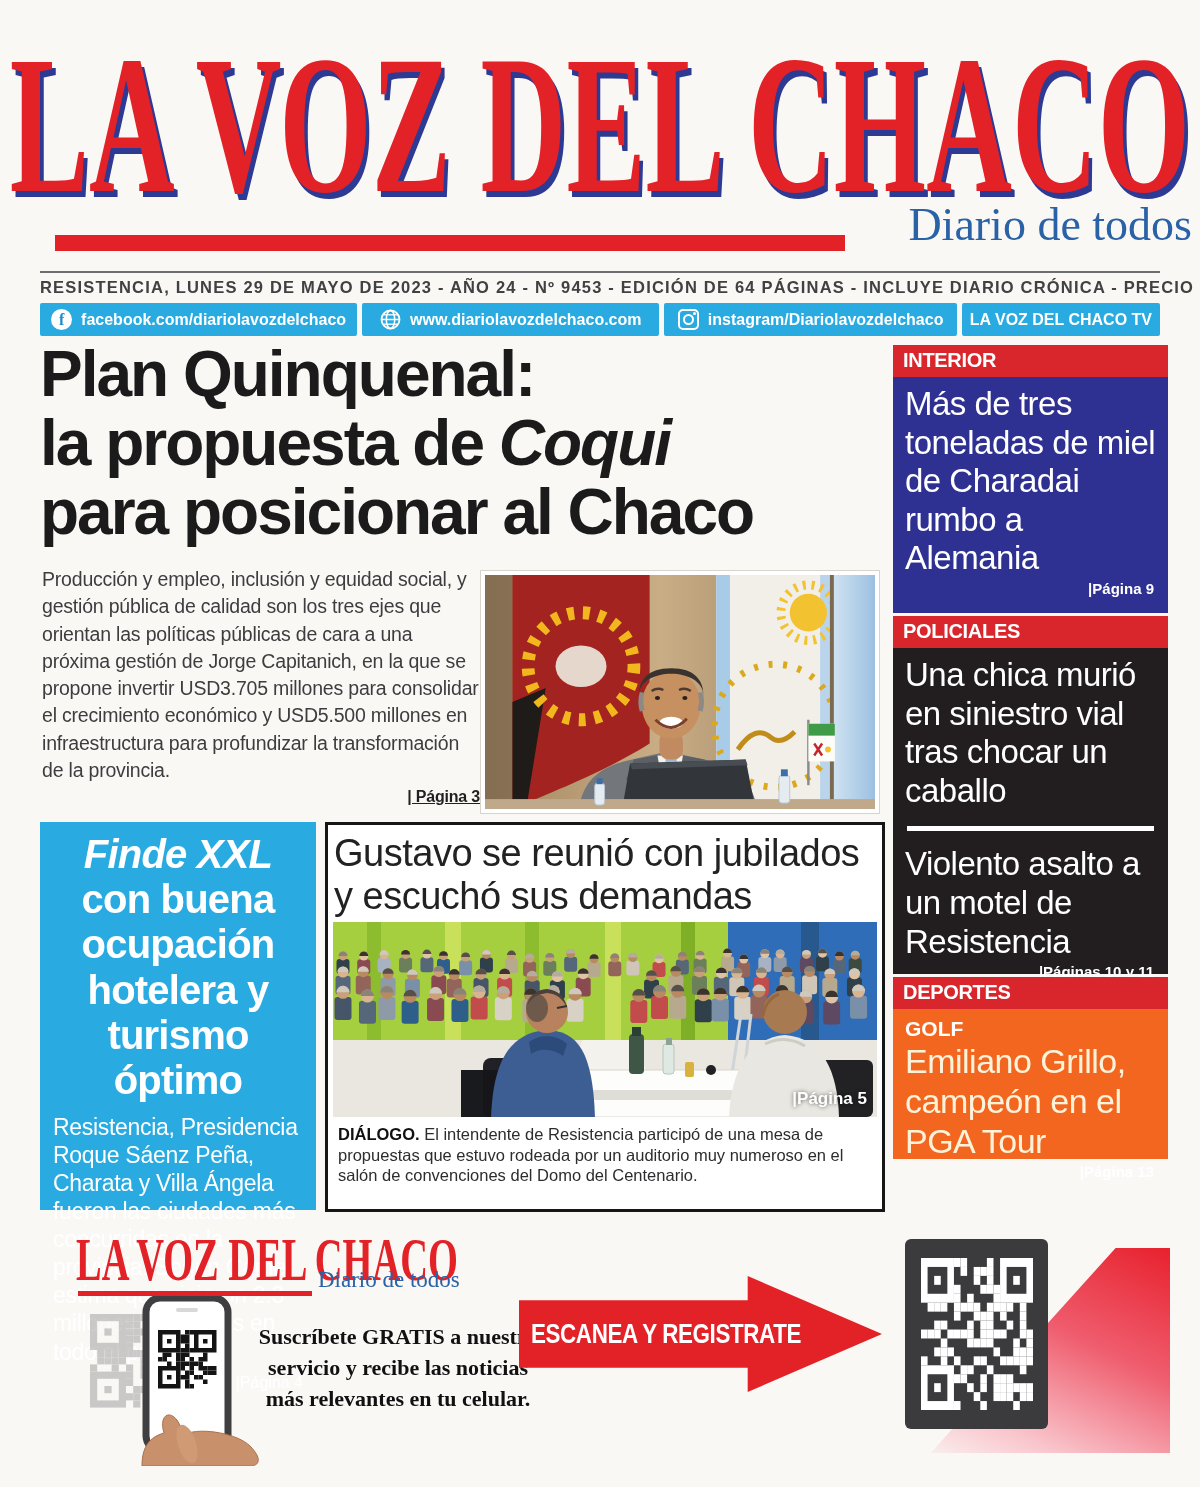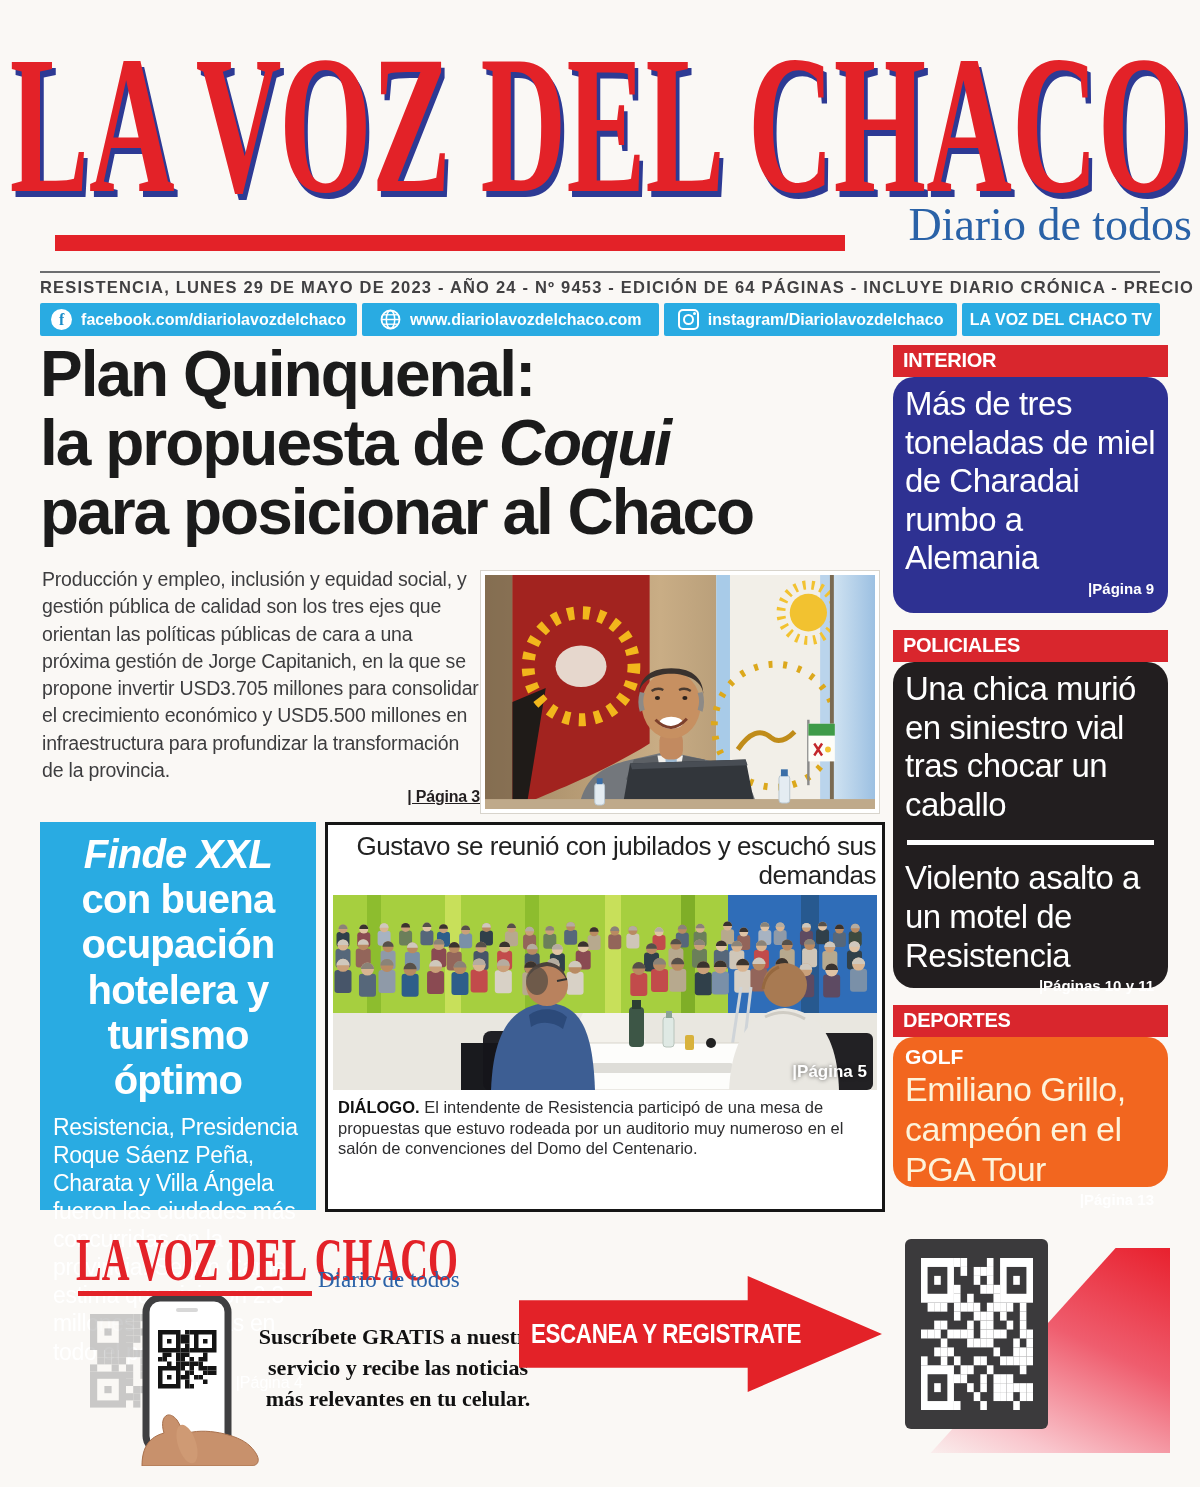--- a/index.html
+++ b/index.html
@@ -34,44 +34,44 @@
   .lead-headline{position:absolute;left:40px;top:340px;width:850px;margin:0;
     font-weight:bold;font-size:64px;line-height:1.08;letter-spacing:-2px;color:var(--headline-black);}
   .lead-body{position:absolute;left:42px;top:566px;width:438px;font-size:19.5px;line-height:1.4;
     letter-spacing:-.2px;color:#3d3d3f;}
   .lead-page-ref{display:block;text-align:right;font-weight:bold;font-size:16px;color:#231f20;margin-top:2px;text-decoration:underline;}
   .lead-photo{position:absolute;left:481px;top:571px;width:398px;height:242px;background:#fff;
     border:4px solid #fff;box-shadow:0 0 0 1px #d8d4cc;box-sizing:border-box;}
   .lead-photo svg{display:block;width:100%;height:100%;}
 
   
-  .sidebar{position:absolute;left:893px;top:345px;width:275px;display:flex;flex-direction:column;gap:17px;}
+  .sidebar{position:absolute;left:893px;top:345px;width:275px;display:flex;flex-direction:column;gap:3px;}
   .sec-header{background:var(--section-header-red);color:#fff;font-weight:bold;font-size:20px;
     padding:4px 10px 5px;letter-spacing:-.3px;}
-  .sec-body{color:#fff;padding:8px 12px 6px;border-radius:21px;}
+  .sec-body{color:#fff;padding:8px 12px 6px;}
   .sec-headline{font-size:33px;line-height:1.17;letter-spacing:-.5px;}
   .sec-page-ref{text-align:right;font-weight:bold;font-size:15px;padding:2px 2px 4px;}
   .sec-interior .sec-body{background:var(--interior-blue);height:222px;}
   .sec-policiales .sec-body{background:var(--policiales-black);height:312px;}
   .sec-divider{height:5px;background:#fff;margin:16px 2px 14px;}
   .sec-deportes .sec-body{background:var(--deportes-orange);height:136px;}
   .sec-kicker{font-weight:bold;font-size:21px;color:#fff;margin-bottom:1px;}
   .sec-deportes .sec-headline{color:var(--deportes-cream);font-size:34px;letter-spacing:-.5px;}
 
   
   .tourism-box{position:absolute;left:40px;top:822px;width:276px;height:388px;background:var(--social-cyan);
     color:#fff;box-sizing:border-box;padding:10px 13px 6px;}
   .tourism-headline{text-align:center;font-weight:bold;font-size:40px;line-height:1.13;letter-spacing:-.8px;}
   .tourism-body{margin-top:10px;font-size:23px;line-height:1.22;letter-spacing:-.3px;}
   .tourism-page-ref{text-align:right;font-weight:normal;font-size:16px;margin-top:8px;}
 
   
   .meeting-box{position:absolute;left:325px;top:822px;width:560px;height:390px;background:#fff;
     border:3px solid #161616;box-sizing:border-box;}
-  .meeting-headline{margin:7px 6px 5px;text-align:right;font-size:26px;line-height:1.12;
+  .meeting-headline{margin:7px 6px 5px;text-align:left;font-size:38px;line-height:1.12;
     letter-spacing:-.5px;color:#222;}
   .meeting-photo{position:relative;margin:0 5px;height:195px;overflow:hidden;background:#cfe0a8;}
   .meeting-photo svg{display:block;width:100%;height:100%;}
   .photo-page-ref{position:absolute;right:10px;bottom:8px;color:#fff;font-weight:bold;font-size:17px;
     text-shadow:0 0 4px rgba(0,0,0,.6);}
   .meeting-caption{margin:7px 10px 0;font-size:16.5px;line-height:1.25;color:#2d2d2f;}
   .caption-label{font-weight:bold;color:#111;text-align:right;}
 
   
   .promo-logo-title{position:absolute;left:76px;top:1228px;margin:0;white-space:nowrap;

